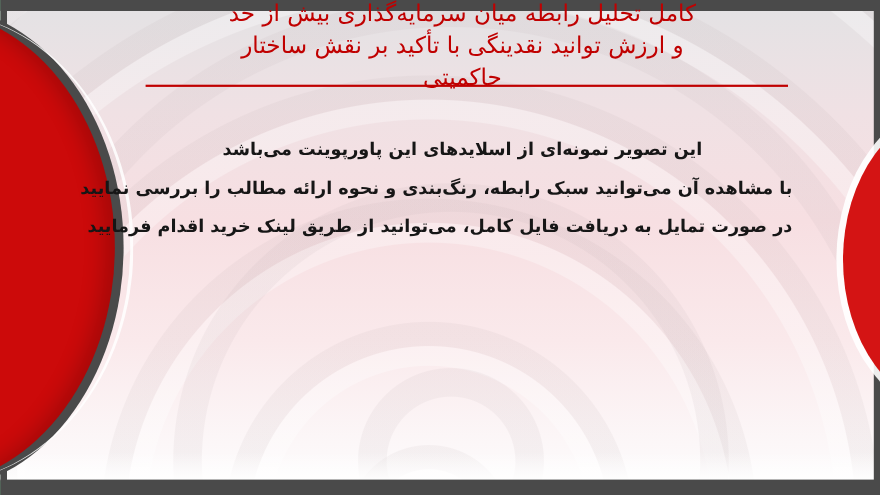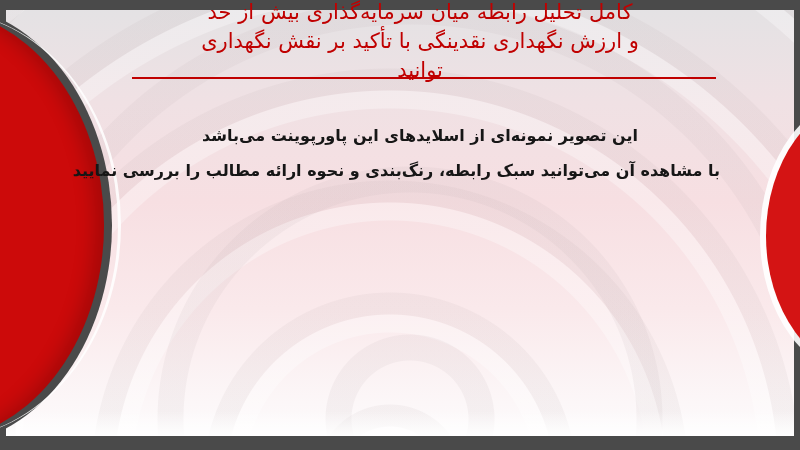--- a/index.html
+++ b/index.html
@@ -237,24 +237,25 @@
   <div class="disc-right-halo"></div>
   <div class="disc-right"></div>
 
   <div class="frame-top"></div>
   <div class="frame-bottom"></div>
   <div class="frame-left"></div>
   <div class="frame-right"></div>
 
   <div class="title-block">
     <div class="title-line">کامل تحلیل رابطه میان سرمایه‌گذاری بیش از حد</div>
-    <div class="title-line">و ارزش نگهداری نقدینگی با تأکید بر نقش نگهداری</div>
-    <div class="title-line">توانید</div>
+    <div class="title-line">و ارزش توانید نقدینگی با تأکید بر نقش ساختار</div>
+    <div class="title-line">حاکمیتی</div>
   </div>
 
   <div class="title-rule"></div>
 
   <div class="body-block">
     <div class="body-line">این تصویر نمونه‌ای از اسلایدهای این پاورپوینت می‌باشد</div>
     <div class="body-line">با مشاهده آن می‌توانید سبک رابطه، رنگ‌بندی و نحوه ارائه مطالب را بررسی نمایید</div>
+    <div class="body-line">در صورت تمایل به دریافت فایل کامل، می‌توانید از طریق لینک خرید اقدام فرمایید</div>
   </div>
 
 </div>
 
 </body></html>

